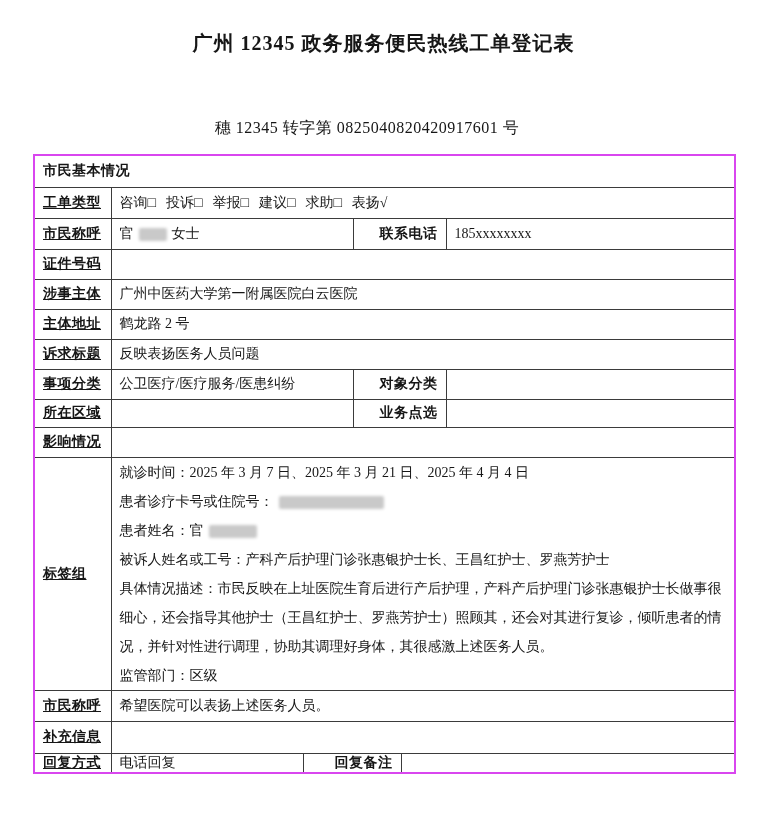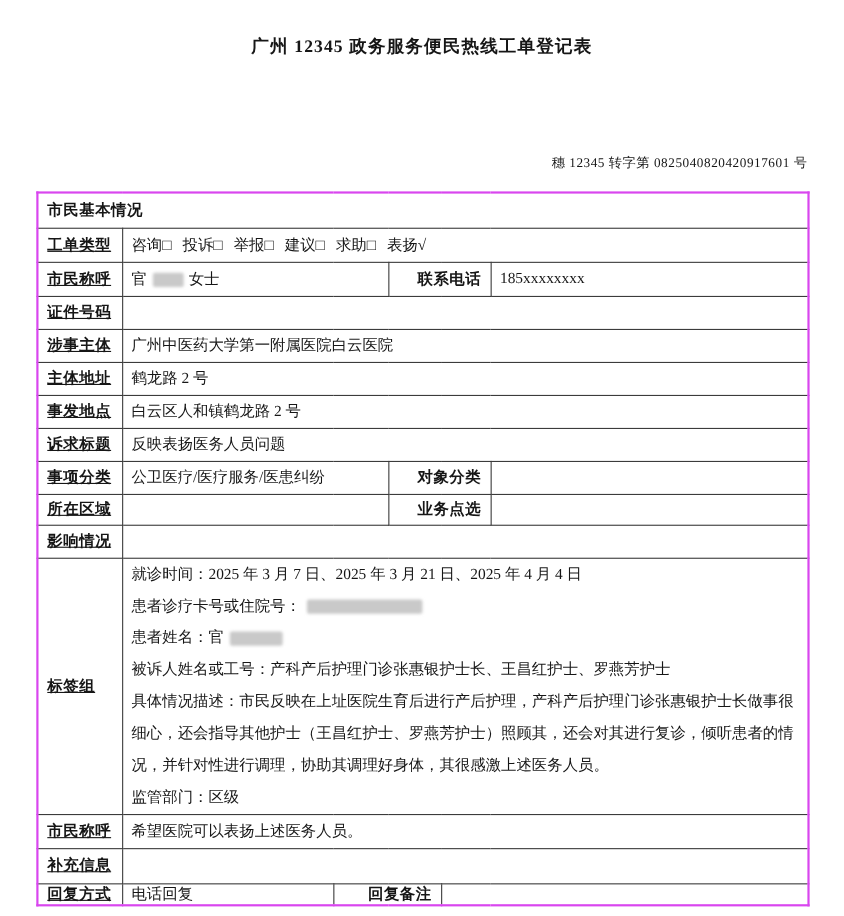--- a/index.html
+++ b/index.html
@@ -7,29 +7,29 @@
   body {
     width: 767px; height: 833px;
     background: #ffffff;
     color: #161616;
     font-family: "Liberation Serif", "DejaVu Serif", serif;
     overflow: hidden;
   }
   .doc-title {
     margin: 30px 0 0 0;
     text-align: center;
-    font-size: 16px;
+    font-size: 20px;
     line-height: 26px;
     font-weight: bold;
     letter-spacing: 1px;
   }
   .ref-line {
-    margin: 80px 33px 0 0;
-    text-align: right;
-    font-size: 12px;
+    margin: 60px 33px 0 0;
+    text-align: center;
+    font-size: 16px;
     line-height: 24px;
     letter-spacing: 0.5px;
   }
   table.form {
     margin: 14px 0 0 33px;
     width: 701px;
     border-collapse: collapse;
     table-layout: fixed;
     border: 2px solid #d946ef;
   }
@@ -126,24 +126,20 @@
   <tr style="height:30px">
     <td class="lbl">涉事主体</td>
     <td class="val" colspan="5">广州中医药大学第一附属医院白云医院</td>
   </tr>
 
   <tr style="height:30px">
     <td class="lbl">主体地址</td>
     <td class="val" colspan="5">鹤龙路 2 号</td>
   </tr>
 
-  <tr style="height:30px">
-    <td class="lbl">事发地点</td>
-    <td class="val" colspan="5">白云区人和镇鹤龙路 2 号</td>
-  </tr>
 
   <tr style="height:30px">
     <td class="lbl">诉求标题</td>
     <td class="val" colspan="5">反映表扬医务人员问题</td>
   </tr>
 
   <tr style="height:30px">
     <td class="lbl">事项分类</td>
     <td class="val" colspan="2">公卫医疗/医疗服务/医患纠纷</td>
     <td class="lbl2" colspan="2">对象分类</td>

